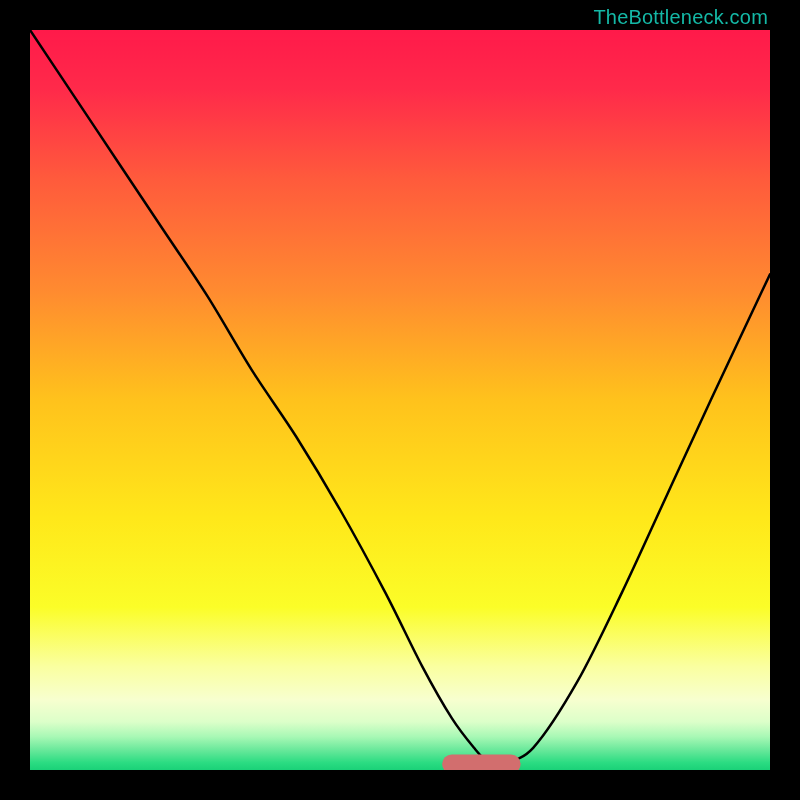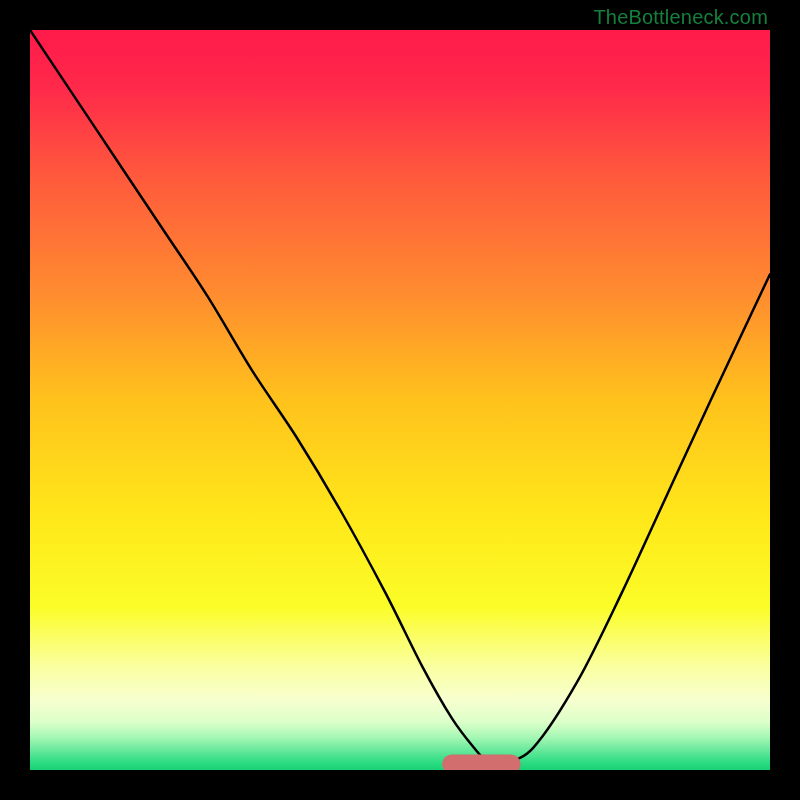--- a/index.html
+++ b/index.html
@@ -22,21 +22,21 @@
     width: 740px;
     height: 740px;
   }
   .watermark {
     position: absolute;
     top: 6px;
     right: 32px;
     font-family: Arial, Helvetica, sans-serif;
     font-size: 20px;
     font-weight: 500;
-    color: #15803d;
+    color: #14b8a6;
     letter-spacing: 0.2px;
   }
   svg {
     display: block;
   }
 </style>
 </head>
 <body>
 
 <div class="chart-container">

